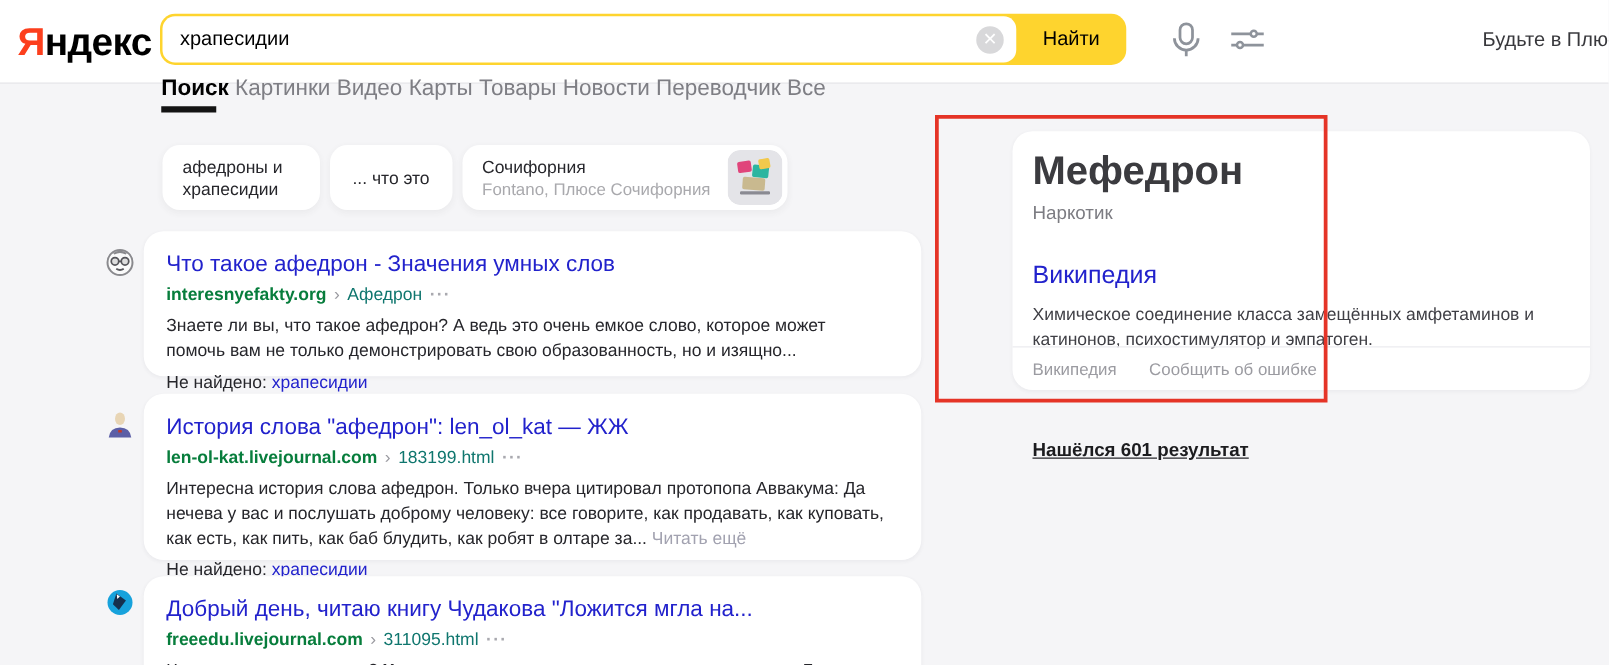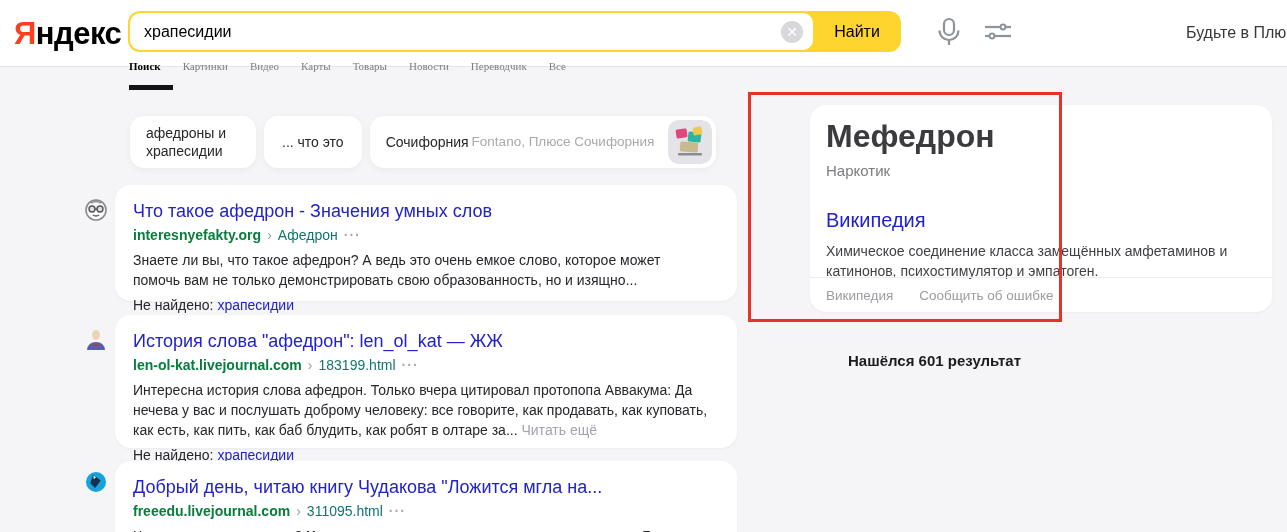--- a/index.html
+++ b/index.html
@@ -45,38 +45,38 @@
     width: 88px; border: none; background: transparent; font-family: inherit;
     font-size: 16px; color: #000; cursor: pointer; border-radius: 0 12px 12px 0;
   }
   .mic-icon { position: absolute; left: 936px; top: 17px; cursor: pointer; }
   .filters-icon { position: absolute; left: 984px; top: 22px; cursor: pointer; }
   .plus-link {
     position: absolute; left: 1186px; top: 24px; font-size: 16px; color: #38383c;
     white-space: nowrap; cursor: pointer;
   }
 
-  .tabs { position: absolute; left: 129px; top: 60px; display: flex; gap: 22px; font-size: 11px; font-family: Liberation Serif, serif; }
+  .tabs { position: absolute; left: 129px; top: 60px; display: flex; gap: 5px; font-size: 18px; }
   .tab { color: #7e7e84; cursor: pointer; white-space: nowrap; }
   .tab.active { color: #000; font-weight: 700; }
   .tab-underline {
     position: absolute; left: 129px; top: 85px; width: 44px; height: 4.5px;
     background: #141414; z-index: 3;
   }
 
   
   .chips { position: absolute; left: 130px; top: 116px; display: flex; gap: 8px; align-items: stretch; }
   .chip {
     background: #fff; border-radius: 14px; box-shadow: 0 2px 6px rgba(60,60,70,0.06);
     display: flex; align-items: center; cursor: pointer;
   }
   .chip-simple { padding: 0 18px; height: 52px; font-size: 14px; color: #26262b; }
   .chip-twoline { padding: 8px 16px; font-size: 14px; line-height: 18px; width: 126px; color: #26262b; }
   .chip-entity { padding: 4px 4px 4px 16px; gap: 14px; }
-  .chip-entity .chip-texts { display: flex; flex-direction: row; justify-content: center; gap: 3px; }
+  .chip-entity .chip-texts { display: flex; flex-direction: column; justify-content: center; gap: 3px; }
   .chip-entity .chip-title { font-size: 14px; color: #26262b; }
   .chip-entity .chip-sub { font-size: 13.5px; color: #a9a9ad; }
   .chip-thumb { width: 44px; height: 44px; border-radius: 10px; overflow: hidden; flex: 0 0 auto; }
 
   
   .result-card {
     position: absolute; left: 115px; width: 622px; background: #fff;
     border-radius: 16px; box-shadow: 0 1px 3px rgba(60,60,70,0.05);
     padding: 14px 22px 14px 18px;
   }
@@ -107,21 +107,21 @@
     border-top: 1px solid #ececef; display: flex; align-items: center;
     padding-left: 16px; gap: 26px;
   }
   .panel-footer-link { font-size: 13.5px; color: #9b9ba1; cursor: pointer; }
 
   .highlight-rect {
     position: absolute; left: 748px; top: 92px; width: 314px; height: 230px;
     border: 3px solid #e53427; z-index: 10; pointer-events: none;
   }
 
-  .stats { position: absolute; left: 848px; top: 352px; }
+  .stats { position: absolute; left: 826px; top: 352px; text-decoration: underline; }
   .stats-count { font-size: 15px; font-weight: 700; color: #1c1c1f; }
   .stats-impressions { margin-top: 4px; font-size: 15px; color: #1c1c1f; }
 </style>
 </head>
 <body>
 
 <div class="header">
   <div class="logo"><span class="logo-ya">Я</span><span>ндекс</span></div>
 
   <div class="searchbar">

